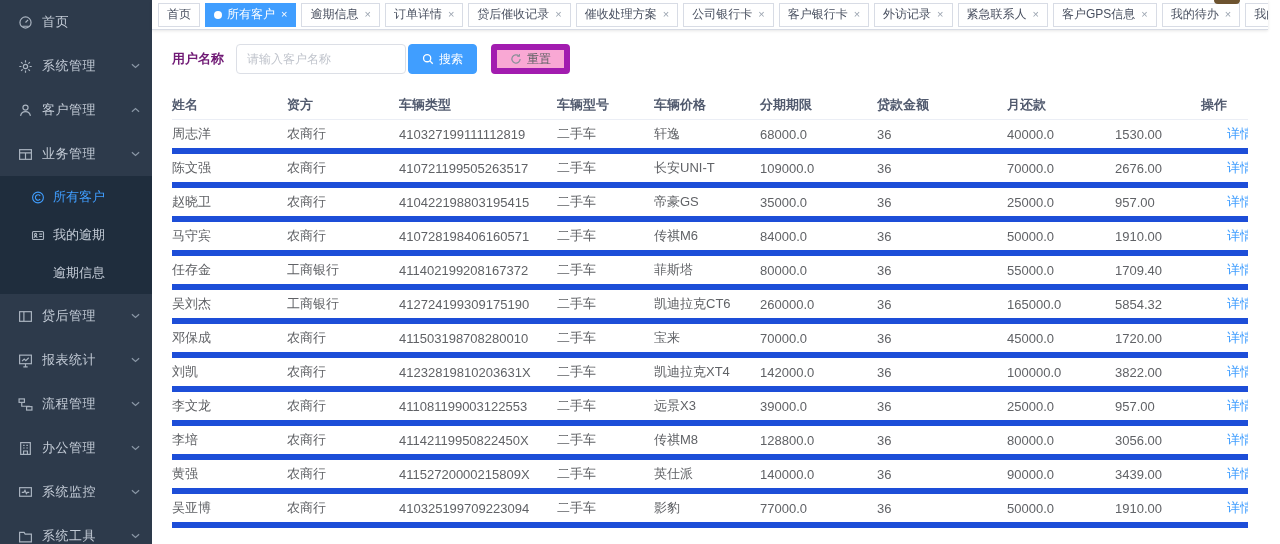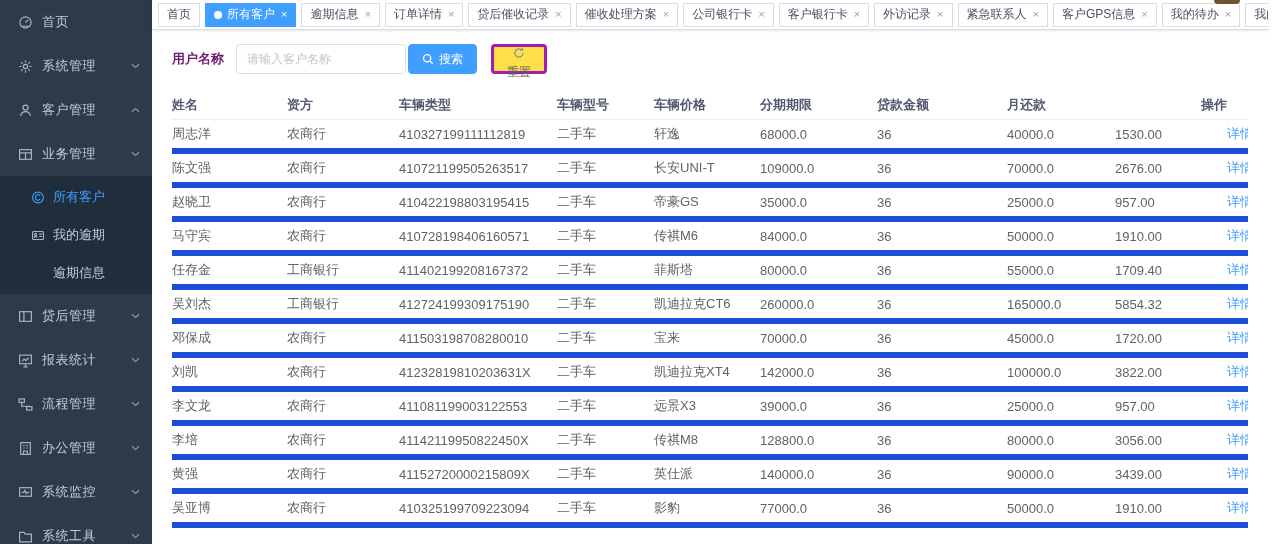--- a/index.html
+++ b/index.html
@@ -42,21 +42,21 @@
   
   .search-row { display:flex; align-items:center; margin-bottom:16px; }
   .search-label { font-size:13px; font-weight:bold; color:#701a75; margin-right:12px; }
   .search-input { width:170px; height:30px; border:1px solid #dcdfe6; border-radius:4px;
     padding:0 10px; font-size:12px; color:#8b5cf6; outline:none; }
   .search-input::placeholder { color:#c0c4cc; }
   .btn { height:30px; display:inline-flex; align-items:center; gap:5px; border-radius:4px;
     font-size:12px; padding:0 13px; cursor:pointer; }
   .btn svg { display:block; }
   .btn-primary { background:#409eff; border:1px solid #409eff; color:#fff; margin-left:2px; }
-  .btn-default { background:#fde047; border:3px solid #a21caf; color:#606266; margin-left:14px;flex-direction:column; }
+  .btn-default { background:#f9a8d4; border:6px solid #a21caf; color:#606266; margin-left:14px; }
 
   
   .grid-row { display:grid;
     grid-template-columns:115px 112px 158px 97px 106px 117px 130px 108px 112px 1fr;
     align-items:center; }
   .thead { height:30px; border-bottom:1px solid #ebeef5; }
   .th { font-size:13px; font-weight:bold; color:#515a6e; }
   .th:last-child { text-align:right; }
   .trow { height:34px; border-bottom:6px solid #1d4ed8; }
   .td { font-size:13px; color:#606266; overflow:hidden; white-space:nowrap; }

